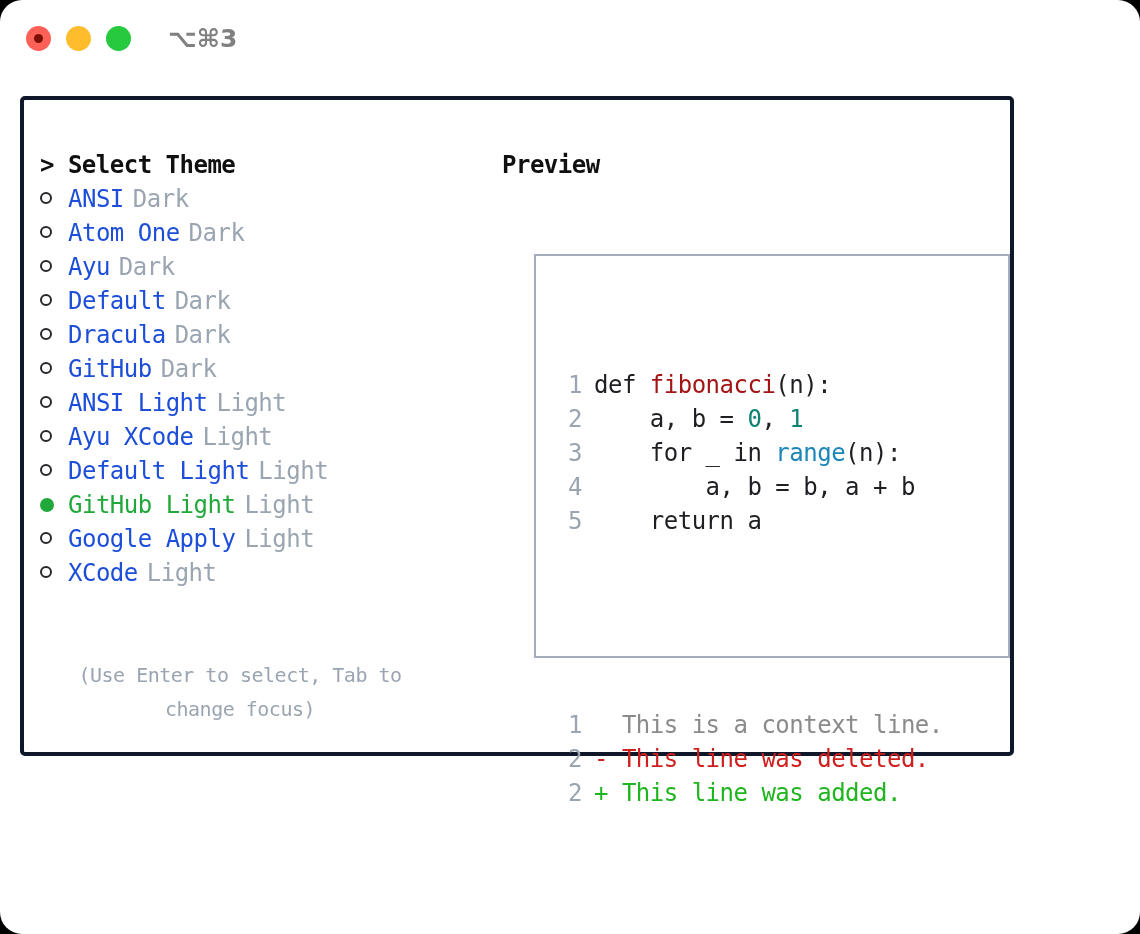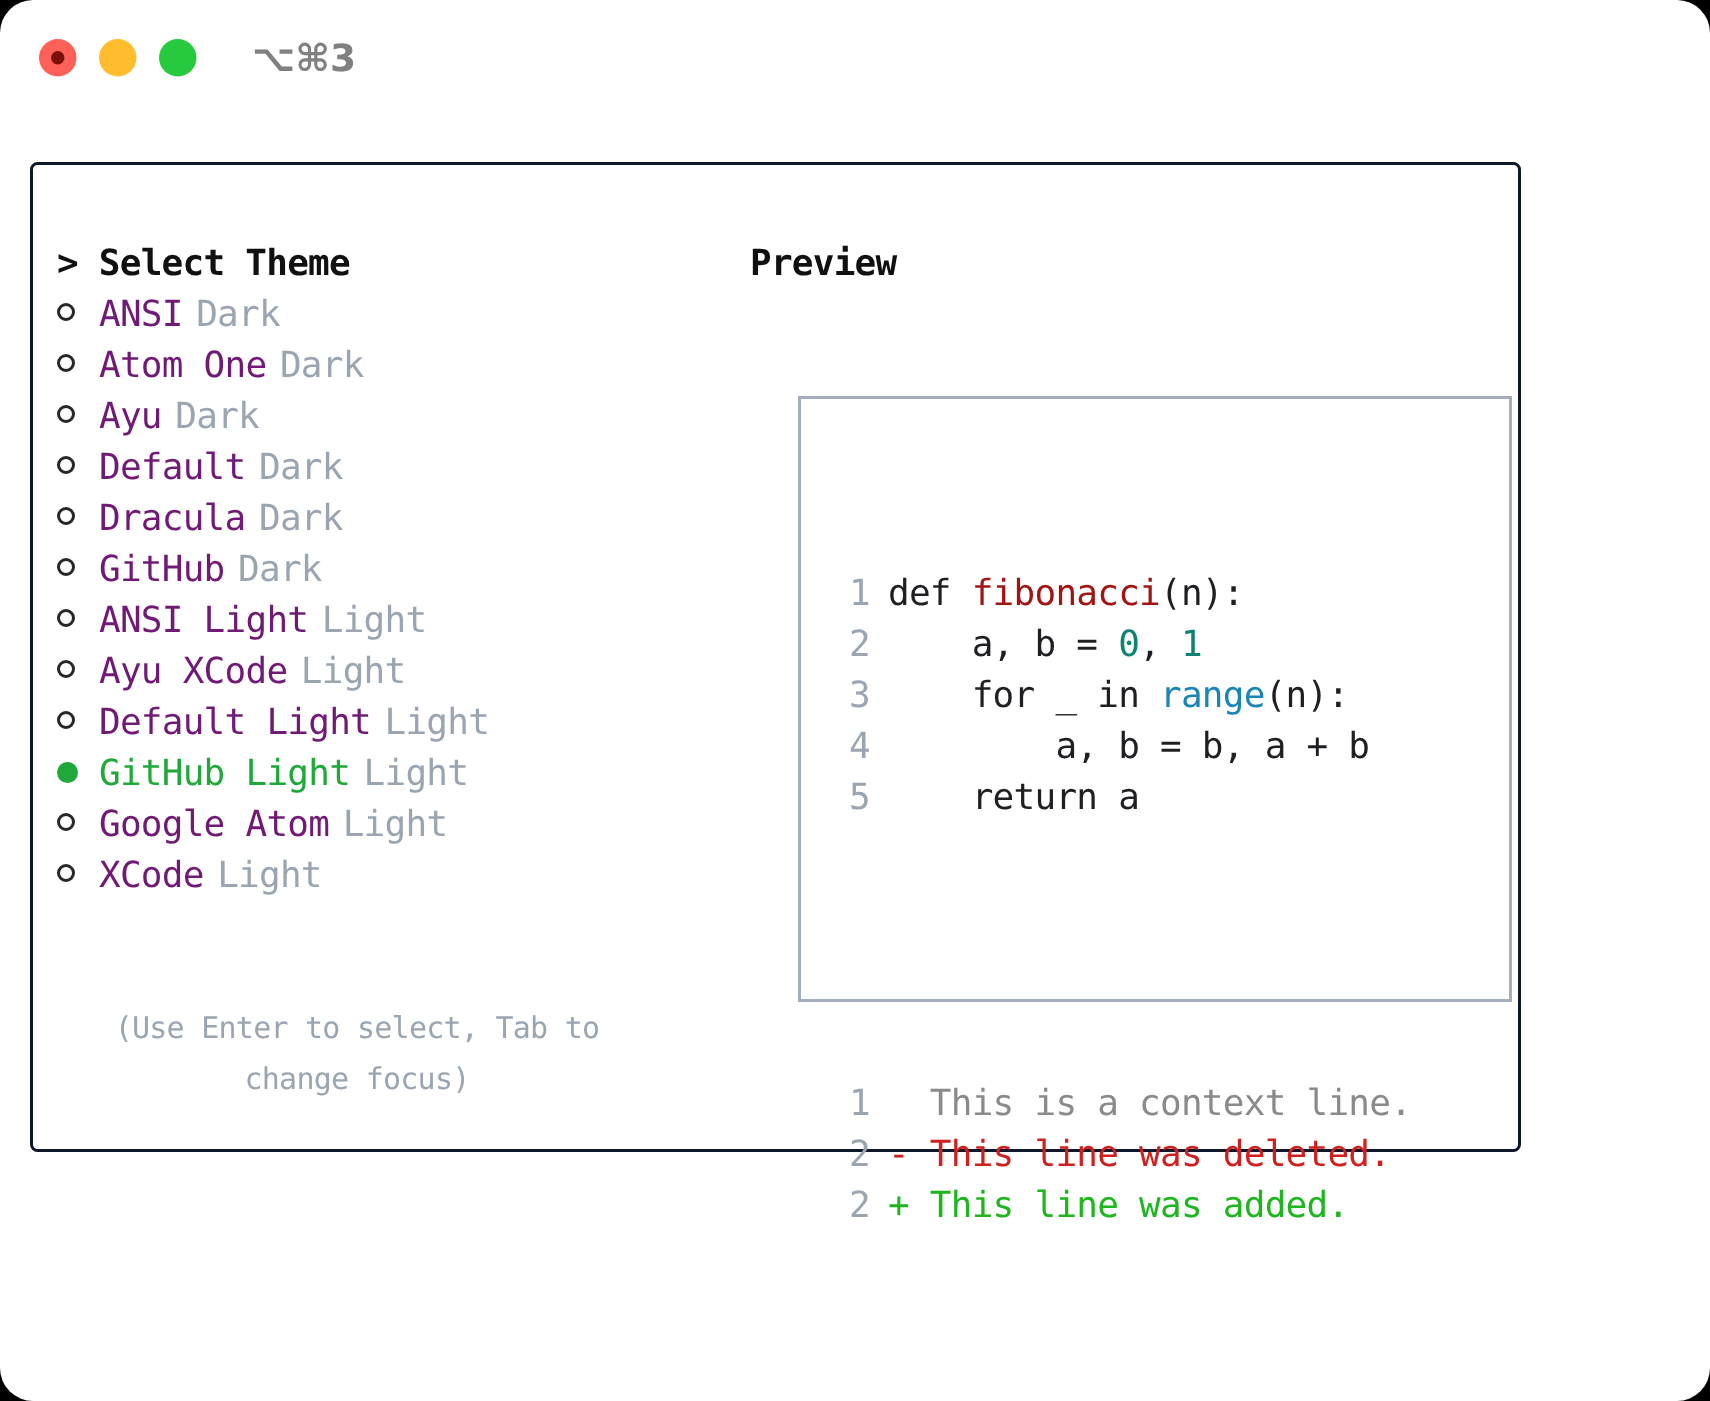--- a/index.html
+++ b/index.html
@@ -67,24 +67,24 @@
     font-weight: bold;
     color: #808080;
     letter-spacing: 0px;
     font-family: "DejaVu Sans", "Liberation Sans", sans-serif;
   }
 
   
   .panel {
     position: absolute;
     left: 20px;
-    top: 108px;
+    top: 96px;
     width: 994px;
     height: 660px;
-    border: 2px solid #0f172a;
+    border: 4px solid #0f172a;
     border-radius: 5px;
     box-sizing: border-box;
     background: #ffffff;
   }
 
   .col-left {
     position: absolute;
     left: 16px;
     top: 48px;
     width: 440px;
@@ -143,21 +143,21 @@
   .bullet .fill {
     position: absolute;
     left: 0;
     top: -15px;
     width: 14px;
     height: 14px;
     border-radius: 50%;
     background: #21a83a;
     box-sizing: border-box;
   }
-  .opt-label { color: #701a75; }
+  .opt-label { color: #1d4ed8; }
   .opt-label.sel { color: #21a83a; }
   .opt-kind {
     color: #9aa5b1;
     padding-left: 9px;
   }
 
   .spacer-lg { height: 34px; }
 
   .hint {
     font-size: 20px;
@@ -229,21 +229,21 @@
           <div class="opt-row"><span class="bullet"><span class="ring"></span></span><span class="opt-label">ANSI</span><span class="opt-kind">Dark</span></div>
           <div class="opt-row"><span class="bullet"><span class="ring"></span></span><span class="opt-label">Atom One</span><span class="opt-kind">Dark</span></div>
           <div class="opt-row"><span class="bullet"><span class="ring"></span></span><span class="opt-label">Ayu</span><span class="opt-kind">Dark</span></div>
           <div class="opt-row"><span class="bullet"><span class="ring"></span></span><span class="opt-label">Default</span><span class="opt-kind">Dark</span></div>
           <div class="opt-row"><span class="bullet"><span class="ring"></span></span><span class="opt-label">Dracula</span><span class="opt-kind">Dark</span></div>
           <div class="opt-row"><span class="bullet"><span class="ring"></span></span><span class="opt-label">GitHub</span><span class="opt-kind">Dark</span></div>
           <div class="opt-row"><span class="bullet"><span class="ring"></span></span><span class="opt-label">ANSI Light</span><span class="opt-kind">Light</span></div>
           <div class="opt-row"><span class="bullet"><span class="ring"></span></span><span class="opt-label">Ayu XCode</span><span class="opt-kind">Light</span></div>
           <div class="opt-row"><span class="bullet"><span class="ring"></span></span><span class="opt-label">Default Light</span><span class="opt-kind">Light</span></div>
           <div class="opt-row"><span class="bullet"><span class="fill"></span></span><span class="opt-label sel">GitHub Light</span><span class="opt-kind">Light</span></div>
-          <div class="opt-row"><span class="bullet"><span class="ring"></span></span><span class="opt-label">Google Atom</span><span class="opt-kind">Light</span></div>
+          <div class="opt-row"><span class="bullet"><span class="ring"></span></span><span class="opt-label">Google Apply</span><span class="opt-kind">Light</span></div>
           <div class="opt-row"><span class="bullet"><span class="ring"></span></span><span class="opt-label">XCode</span><span class="opt-kind">Light</span></div>
         </div>
 
       <div class="spacer-lg"></div>
 
 
 
       <div class="spacer-lg"></div>
 
       <div class="hint">(Use Enter to select, Tab to change focus)</div>

